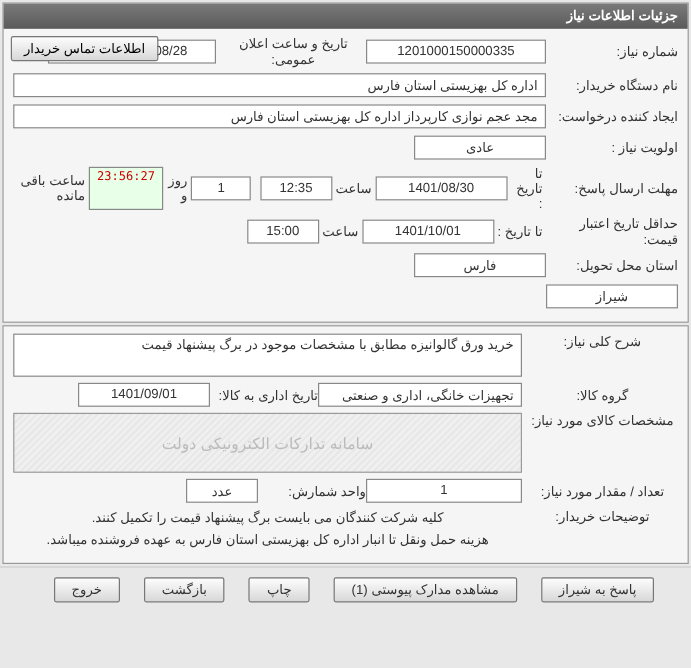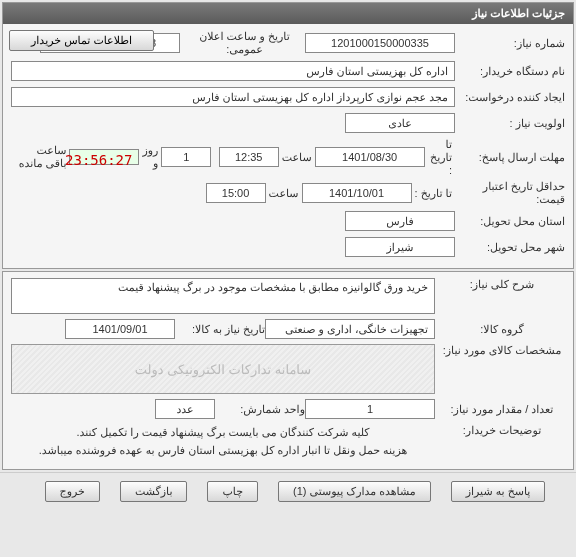--- a/index.html
+++ b/index.html
@@ -63,25 +63,25 @@
 .field-150 { width: 150px; }
 .field-140 { width: 140px; }
 .field-110 { width: 110px; }
 .field-60 { width: 60px; }
 .field-50 { width: 50px; }
 .countdown {
   border: 1px solid #888;
   background: #e8ffe8;
   color: #c00;
   padding: 2px 6px;
-  height: 16px;
+  height: 36px;
   width: 70px;
   text-align: center;
   font-family: monospace;
-  font-size: 14px;
+  font-size: 10px;
 }
 textarea.field {
   height: 36px;
   resize: none;
   width: 100%;
   text-align: right;
 }
 .spec-box {
   border: 1px solid #999;
   background: repeating-linear-gradient(-45deg, #f0f0f0, #f0f0f0 2px, #e8e8e8 2px, #e8e8e8 4px);
@@ -113,21 +113,21 @@
   border-radius: 2px;
   color: #333;
   margin-left: 14px;
 }
 .contact-btn {
   position: absolute;
   left: 6px;
   top: 6px;
   border: 1px solid #777;
   background: linear-gradient(to bottom, #fdfdfd, #d8d8d8);
-  padding: 3px 21px;
+  padding: 3px 10px;
   font-family: Tahoma, Arial, sans-serif;
   font-size: 11px;
   cursor: pointer;
   border-radius: 2px;
 }
 .inline-text { font-size: 11px; color: #333; padding: 0 3px; }
 .desc-text {
   flex: 1;
   font-size: 11px;
   line-height: 1.6;
@@ -185,38 +185,37 @@
       <span class="inline-text">ساعت</span>
       <input class="field field-60" readonly="" value="15:00" style="">
     </div>
 
     <div class="row">
       <span class="label">استان محل تحویل:</span>
       <input class="field field-110" readonly="" value="فارس" style="">
     </div>
 
     <div class="row">
-      <span class="label">شهر محل تحویل:</span>
       <input class="field field-110" readonly="" value="شیراز" style="">
     </div>
   </div>
 </div>
 
 <div class="panel">
   <div class="panel-body">
 
     <div class="row" style="align-items:flex-start">
       <span class="label label-wide">شرح کلی نیاز:</span>
       <textarea class="field" readonly="" style="">خرید ورق گالوانیزه مطابق با مشخصات موجود در برگ پیشنهاد قیمت</textarea>
     </div>
 
     <div class="row">
       <span class="label label-wide">گروه کالا:</span>
       <input class="field" style="width: 170px; text-align: right;" readonly="" value="تجهیزات خانگی، اداری و صنعتی">
-      <span class="label label-mid">تاریخ نیاز به کالا:</span>
+      <span class="label label-mid">تاریخ اداری به کالا:</span>
       <input class="field field-110" readonly="" value="1401/09/01" style="">
     </div>
 
     <div class="row" style="align-items:flex-start">
       <span class="label label-wide">مشخصات کالای مورد نیاز:</span>
       <div class="spec-box">سامانه تدارکات الکترونیکی دولت</div>
     </div>
 
     <div class="row">
       <span class="label label-wide">تعداد / مقدار مورد نیاز:</span>

